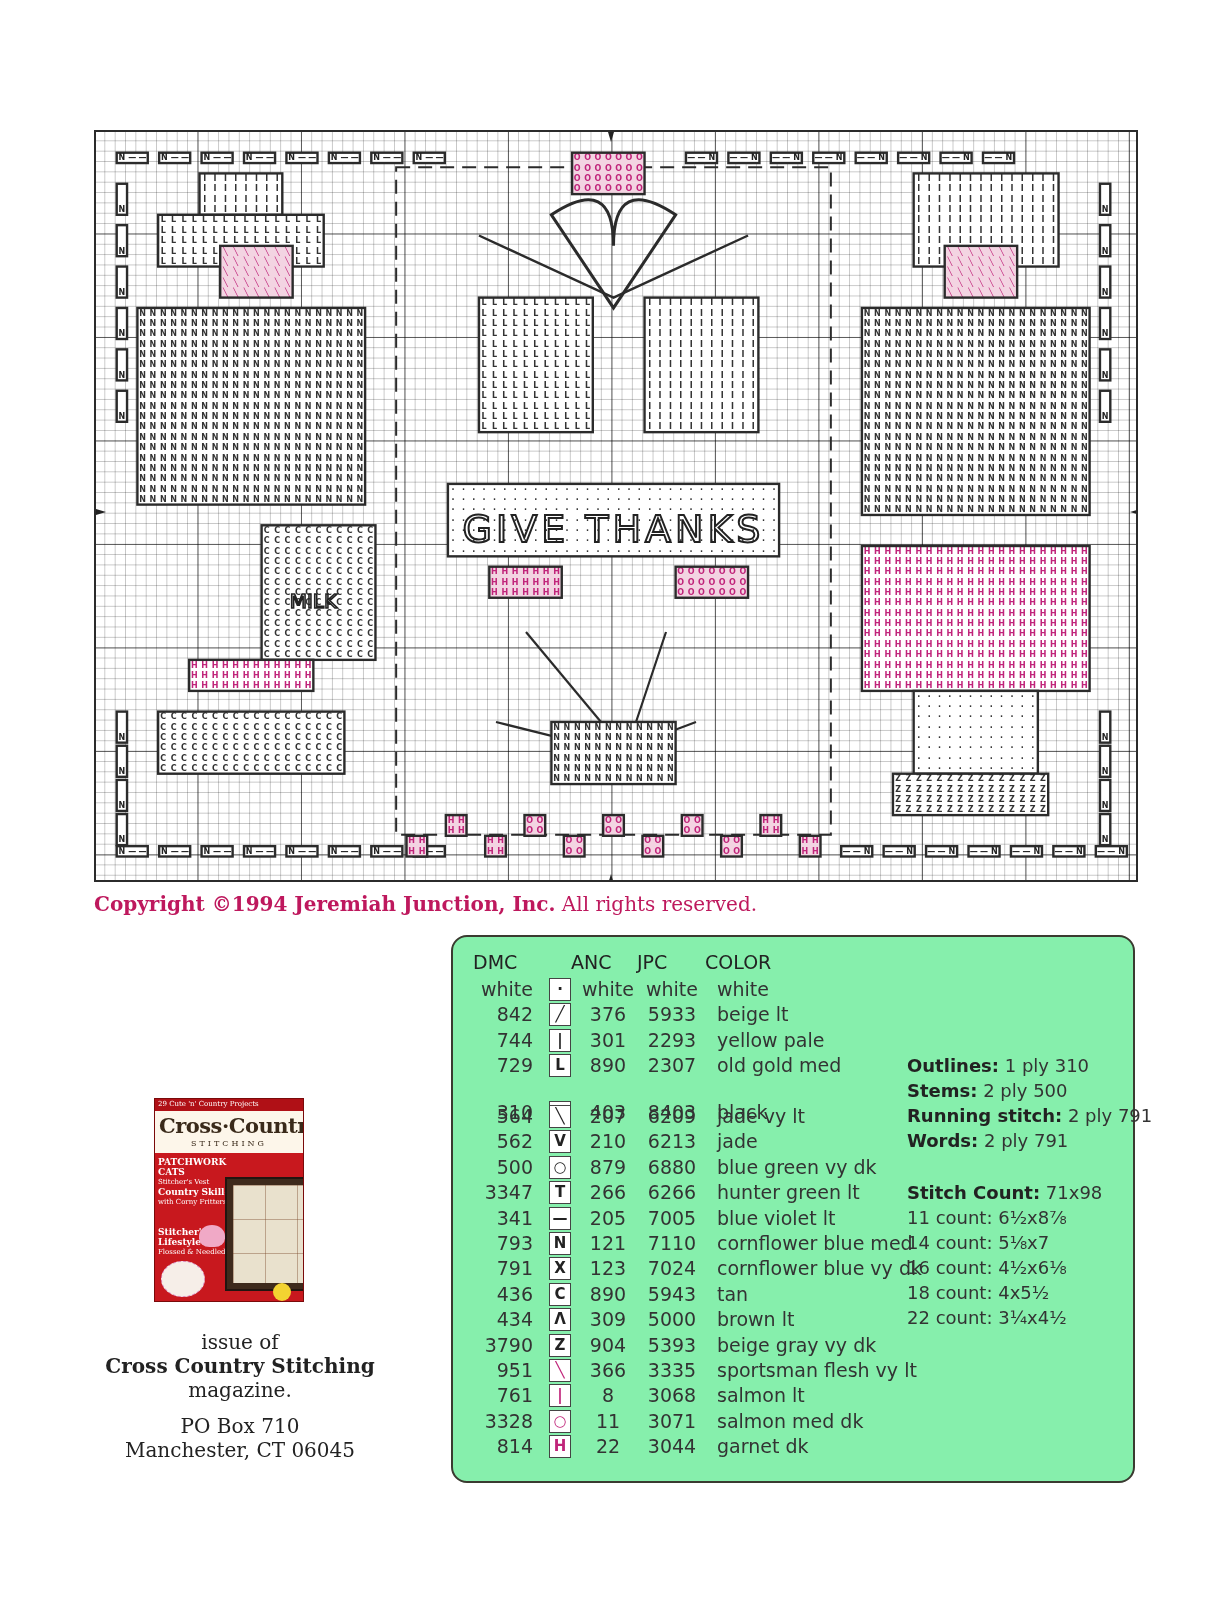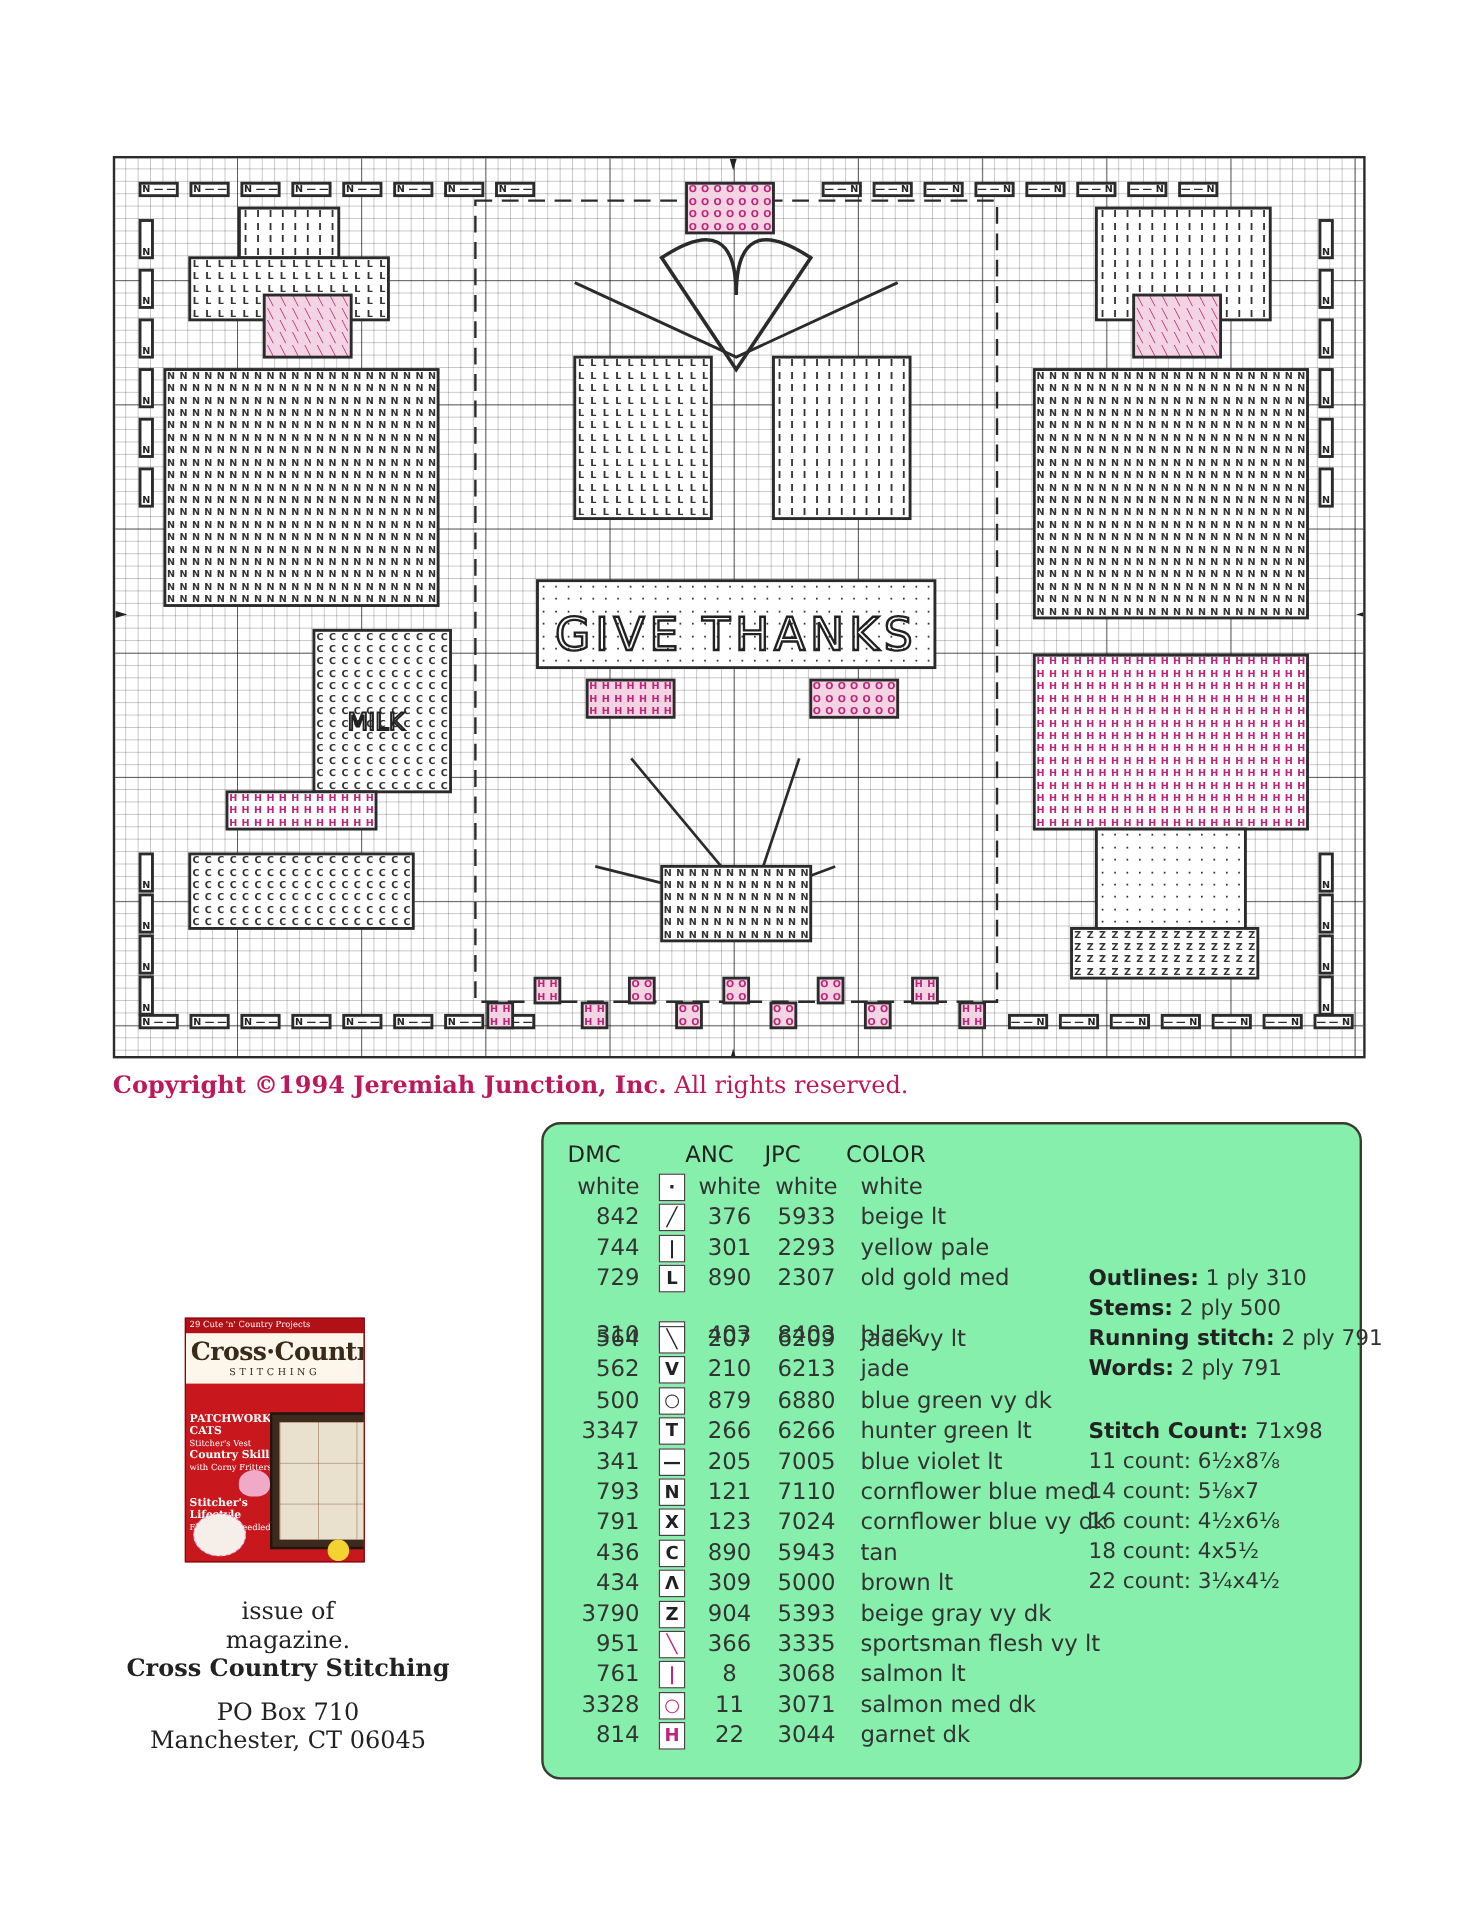--- a/index.html
+++ b/index.html
@@ -33,21 +33,21 @@
 
   
   #cover {
     position: absolute; left: 154px; top: 1098px; width: 150px; height: 204px;
     background: #c8181e; border: 1px solid #7a0a0a; overflow: hidden;
   }
   #cover .c-top { position:absolute; left:0; top:0; width:100%; height:12px; background:#b01016; color:#fff; font-size:7px; padding:1px 3px; font-family:"DejaVu Serif",serif; }
   #cover .c-mast { position:absolute; left:0; top:12px; width:100%; height:42px; background:#fdf6ea; }
   #cover .c-mast .t1 { position:absolute; left:4px; top:2px; font-family:"DejaVu Serif",serif; font-weight:bold; font-size:21px; color:#3a2a1a; letter-spacing:-0.5px; }
   #cover .c-mast .t2 { position:absolute; left:0; width:100%; top:28px; text-align:center; font-family:"DejaVu Serif",serif; font-size:8px; letter-spacing:3px; color:#3a2a1a; }
-  #cover .c-lines { position:absolute; left:3px; top:58px; width:80px; color:#fff; font-family:"DejaVu Serif",serif; font-weight:bold; font-size:9px; line-height:10px;margin-top:21px; }
+  #cover .c-lines { position:absolute; left:3px; top:58px; width:80px; color:#fff; font-family:"DejaVu Serif",serif; font-weight:bold; font-size:9px; line-height:10px; }
   #cover .c-lines .sm { font-size:7px; font-weight:normal; }
   #cover .c-pic { position:absolute; left:70px; top:78px; width:106px; height:114px; background:#3e2a1c; border:2px solid #221510; }
   #cover .c-pic .inner { position:absolute; left:6px; top:6px; right:6px; bottom:6px; background:#e9e1cd;
     background-image: linear-gradient(90deg, rgba(120,70,40,.4) 1px, transparent 1px), linear-gradient(rgba(120,70,40,.4) 1px, transparent 1px);
     background-size: 32px 34px; }
   #cover .c-heart { position:absolute; left:44px; top:126px; width:26px; height:22px; background:#f0a9c6; border-radius:50% 50% 40% 40%; }
   #cover .c-doily { position:absolute; left:6px; top:162px; width:44px; height:36px; border-radius:50%; background:#f6eee8; border:1px dashed #d9c; }
   #cover .c-button { position:absolute; left:118px; top:184px; width:18px; height:18px; border-radius:50%; background:#f3d331; }
 
   
@@ -2963,22 +2963,22 @@
   <div class="c-pic">
       <div class="inner"></div>
     </div>
   <div class="c-heart"></div>
   <div class="c-doily"></div>
   <div class="c-button"></div>
 </div>
 
 <div id="offer">
   <div>issue of</div>
+  <div><b>Cross Country Stitching</b></div>
   <div>magazine.</div>
-  <div><b>Cross Country Stitching</b></div>
   <div class="gap"></div>
   <div>PO Box 710</div>
   <div>Manchester, CT 06045</div>
 </div>
 
 <div id="legend">
   <div class="hdr" style="left:20px">DMC</div>
   <div class="hdr" style="left:118px">ANC</div>
   <div class="hdr" style="left:184px">JPC</div>
   <div class="hdr" style="left:252px">COLOR</div>

